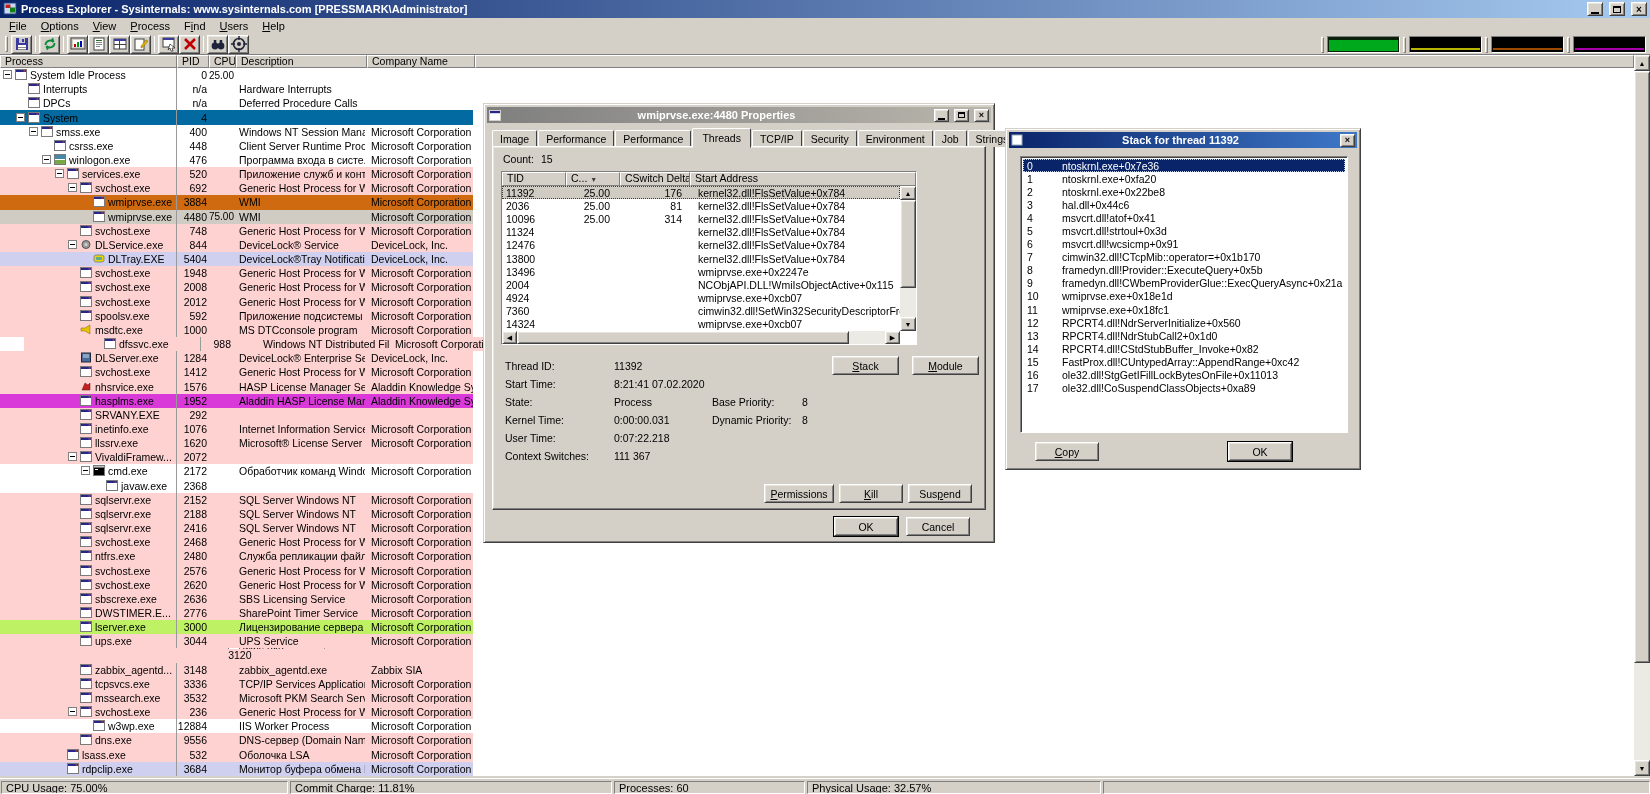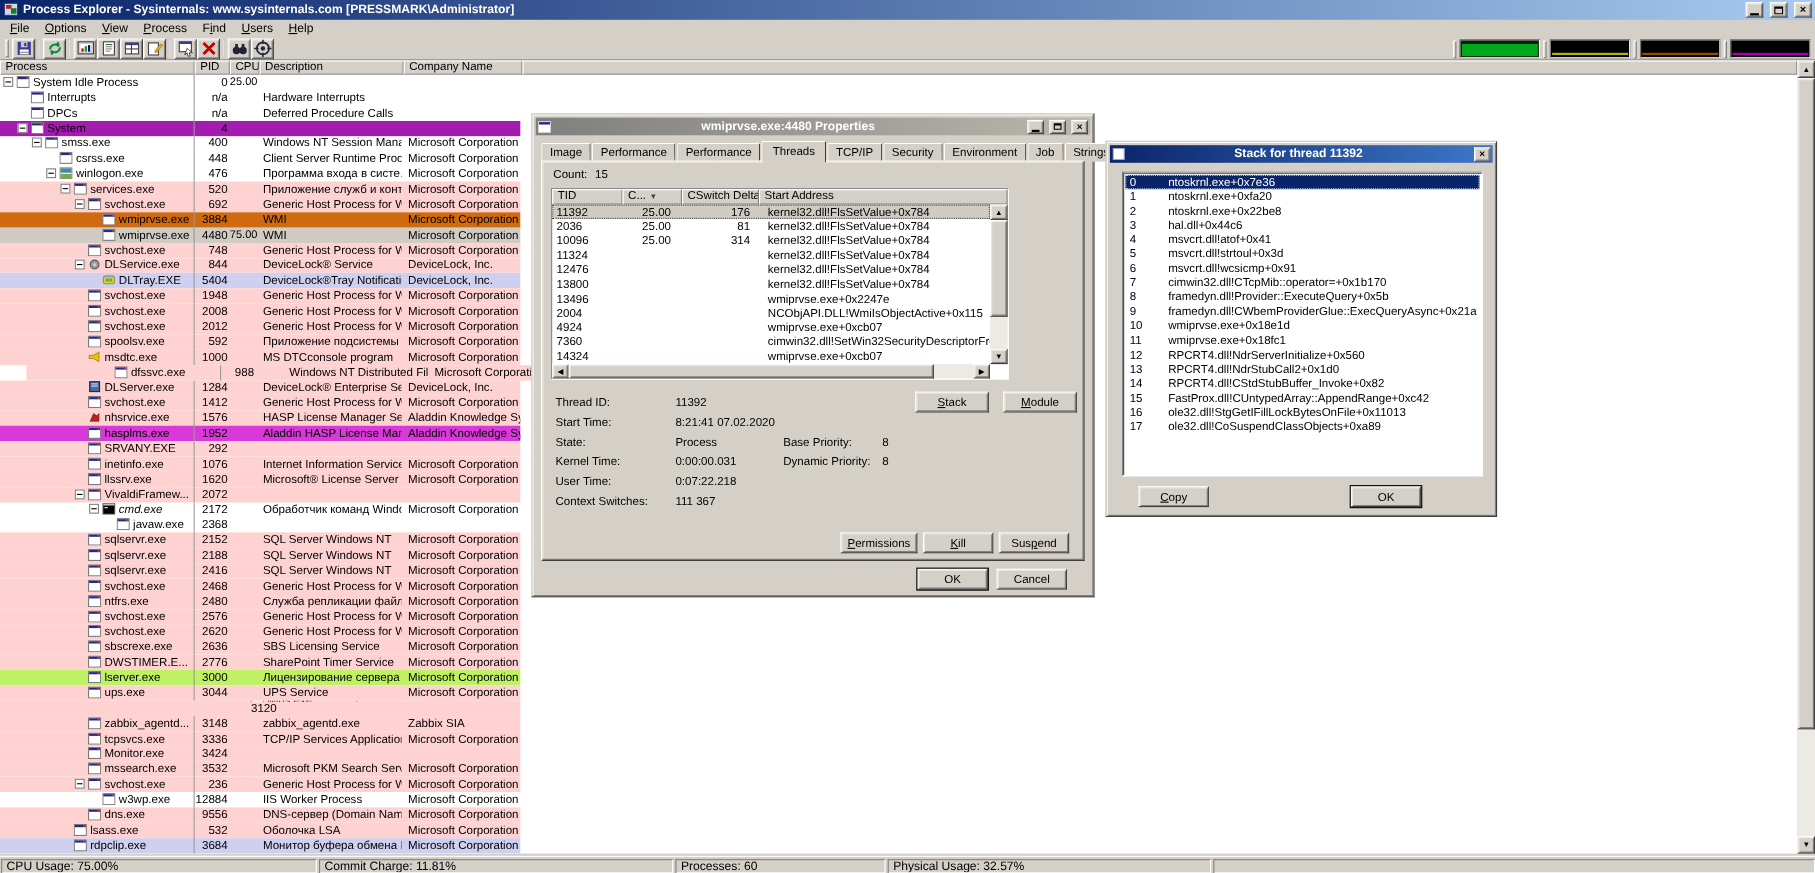--- a/index.html
+++ b/index.html
@@ -304,21 +304,21 @@
           </span>
           <span class="pname" style="left: 43px;">DPCs</span>
         </div>
         <div class="c-pid">n/a</div>
         <div class="c-cpu"></div>
         <div class="c-desc">Deferred Procedure Calls</div>
         <div class="c-comp"></div>
       </div>
     </div>
     <div class="prow">
-      <div class="prow-color" style="background: #a21caf; justify-content: center;">
+      <div class="prow-color" style="background: #0369a1; justify-content: center;">
         <div class="c-tree">
           <div class="expander" style="left: 16px;"></div>
           <span class="picon" style="left: 28px;">
             <svg viewBox="0 0 12 11">
               <rect x="0.5" y="0.5" width="11" height="10" fill="#fff" stroke="#7a7a7a"></rect>
               <rect x="1" y="1" width="10" height="2" fill="#26268c"></rect>
               <rect x="8.6" y="1.3" width="1.7" height="1.4" fill="#c04040"></rect>
             </svg>
           </span>
           <span class="pname" style="left: 43px;">System</span>
@@ -765,21 +765,21 @@
       <div class="prow-color" style="background: rgb(255, 255, 255);">
         <div class="c-tree">
           <div class="expander" style="left: 81px;"></div>
           <span class="picon" style="left: 93px;">
             <svg viewBox="0 0 12 11">
               <rect x="0.5" y="0.5" width="11" height="10" fill="#000" stroke="#7a7a7a"></rect>
               <rect x="1" y="1" width="10" height="1.6" fill="#c0c0c0"></rect>
               <rect x="2" y="4" width="3" height="1" fill="#fff"></rect>
             </svg>
           </span>
-          <span class="pname" style="left: 108px; font-style: italic;">cmd.exe</span>
+          <span class="pname" style="left: 108px;">cmd.exe</span>
         </div>
         <div class="c-pid">2172</div>
         <div class="c-cpu"></div>
         <div class="c-desc">Обработчик команд Windo...</div>
         <div class="c-comp">Microsoft Corporation</div>
       </div>
     </div>
     <div class="prow">
       <div class="prow-color" style="background: rgb(255, 255, 255);">
         <div class="c-tree">
@@ -1041,38 +1041,20 @@
               <rect x="1" y="1" width="10" height="2" fill="#26268c"></rect>
               <rect x="8.6" y="1.3" width="1.7" height="1.4" fill="#c04040"></rect>
             </svg>
           </span>
           <span class="pname" style="left: 95px;">tcpsvcs.exe</span>
         </div>
         <div class="c-pid">3336</div>
         <div class="c-cpu"></div>
         <div class="c-desc">TCP/IP Services Application</div>
         <div class="c-comp">Microsoft Corporation</div>
-      </div>
-    </div>
-    <div class="prow">
-      <div class="prow-color" style="background: rgb(255, 210, 210);">
-        <div class="c-tree">
-          <span class="picon" style="left: 80px;">
-            <svg viewBox="0 0 12 11">
-              <rect x="0.5" y="0.5" width="11" height="10" fill="#fff" stroke="#7a7a7a"></rect>
-              <rect x="1" y="1" width="10" height="2" fill="#26268c"></rect>
-              <rect x="8.6" y="1.3" width="1.7" height="1.4" fill="#c04040"></rect>
-            </svg>
-          </span>
-          <span class="pname" style="left: 95px;">Monitor.exe</span>
-        </div>
-        <div class="c-pid">3424</div>
-        <div class="c-cpu"></div>
-        <div class="c-desc"></div>
-        <div class="c-comp"></div>
       </div>
     </div>
     <div class="prow">
       <div class="prow-color" style="background: rgb(255, 210, 210);">
         <div class="c-tree">
           <span class="picon" style="left: 80px;">
             <svg viewBox="0 0 12 11">
               <rect x="0.5" y="0.5" width="11" height="10" fill="#fff" stroke="#7a7a7a"></rect>
               <rect x="1" y="1" width="10" height="2" fill="#26268c"></rect>
               <rect x="8.6" y="1.3" width="1.7" height="1.4" fill="#c04040"></rect>

